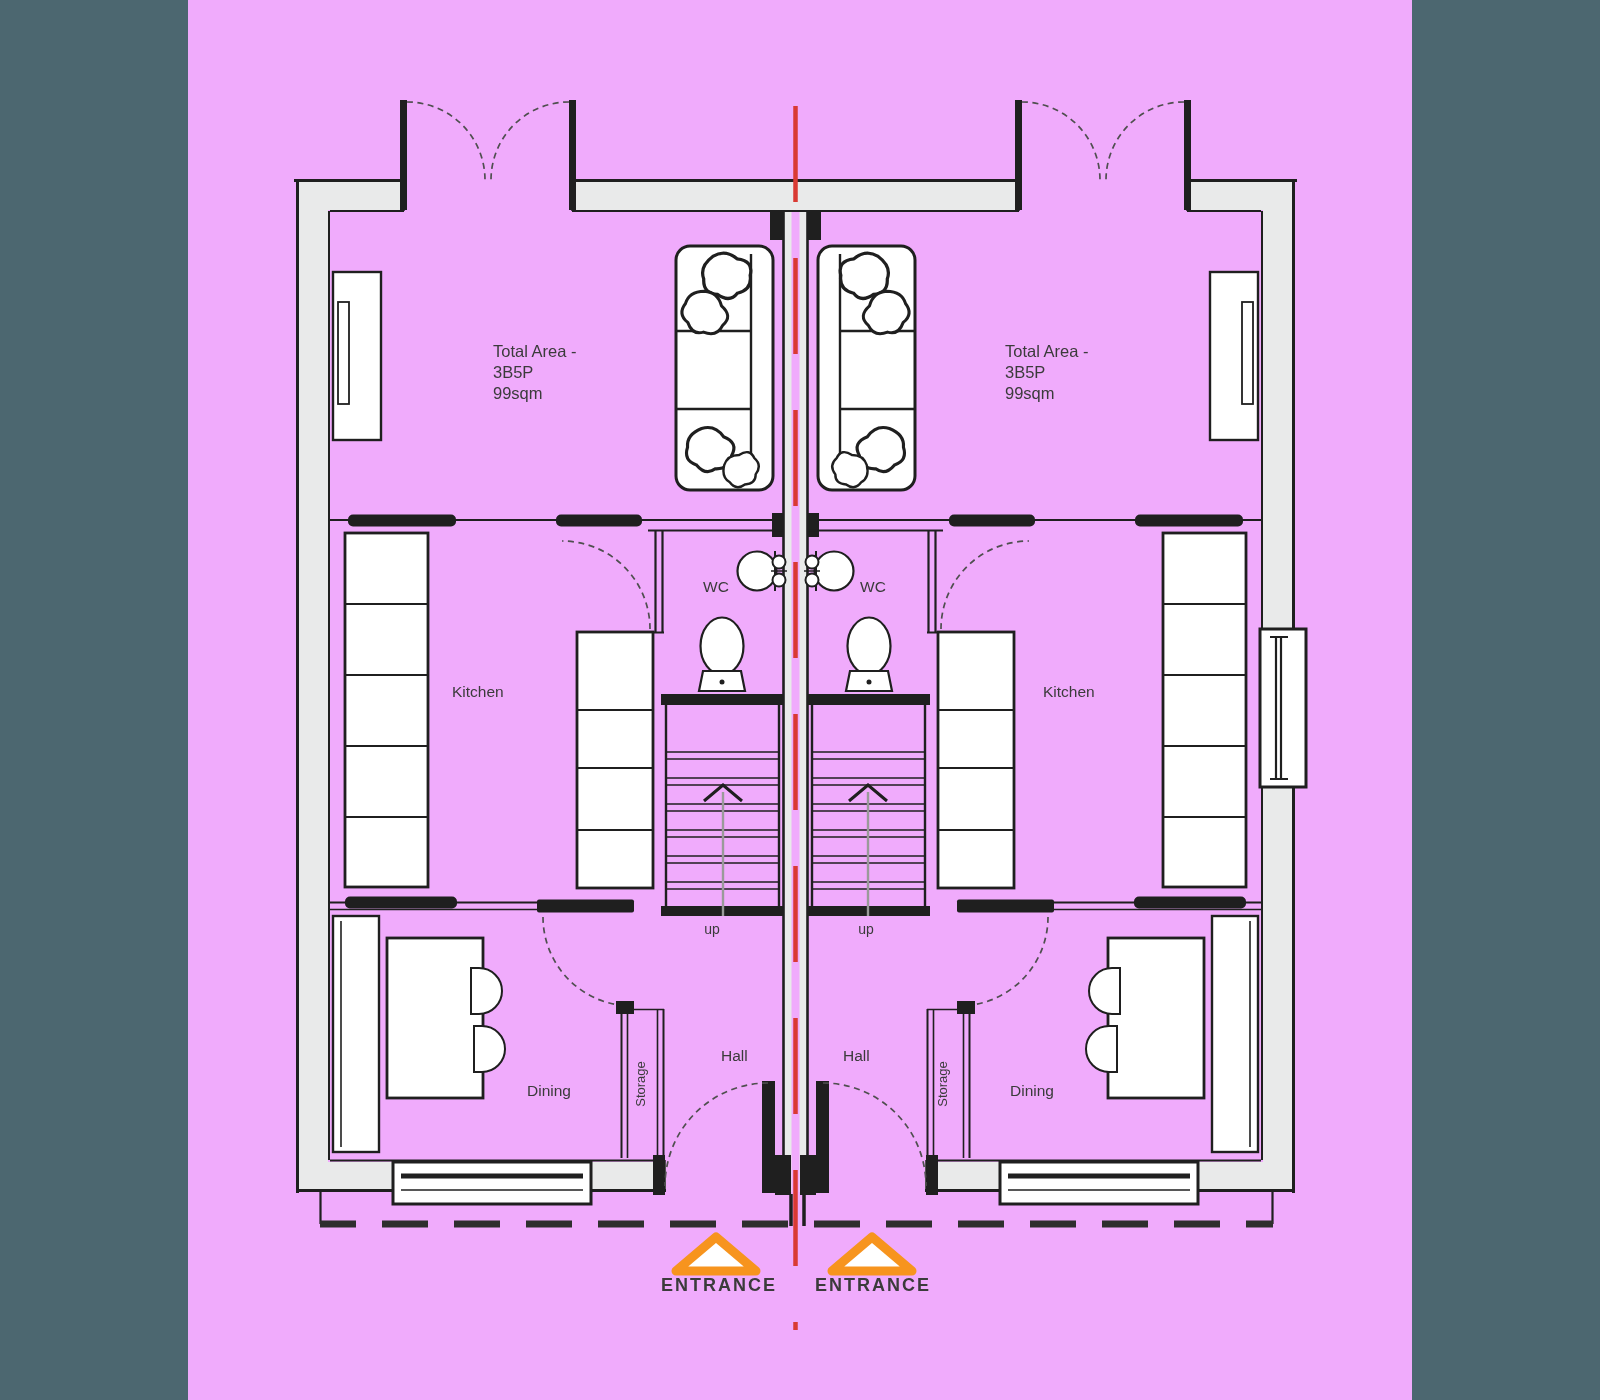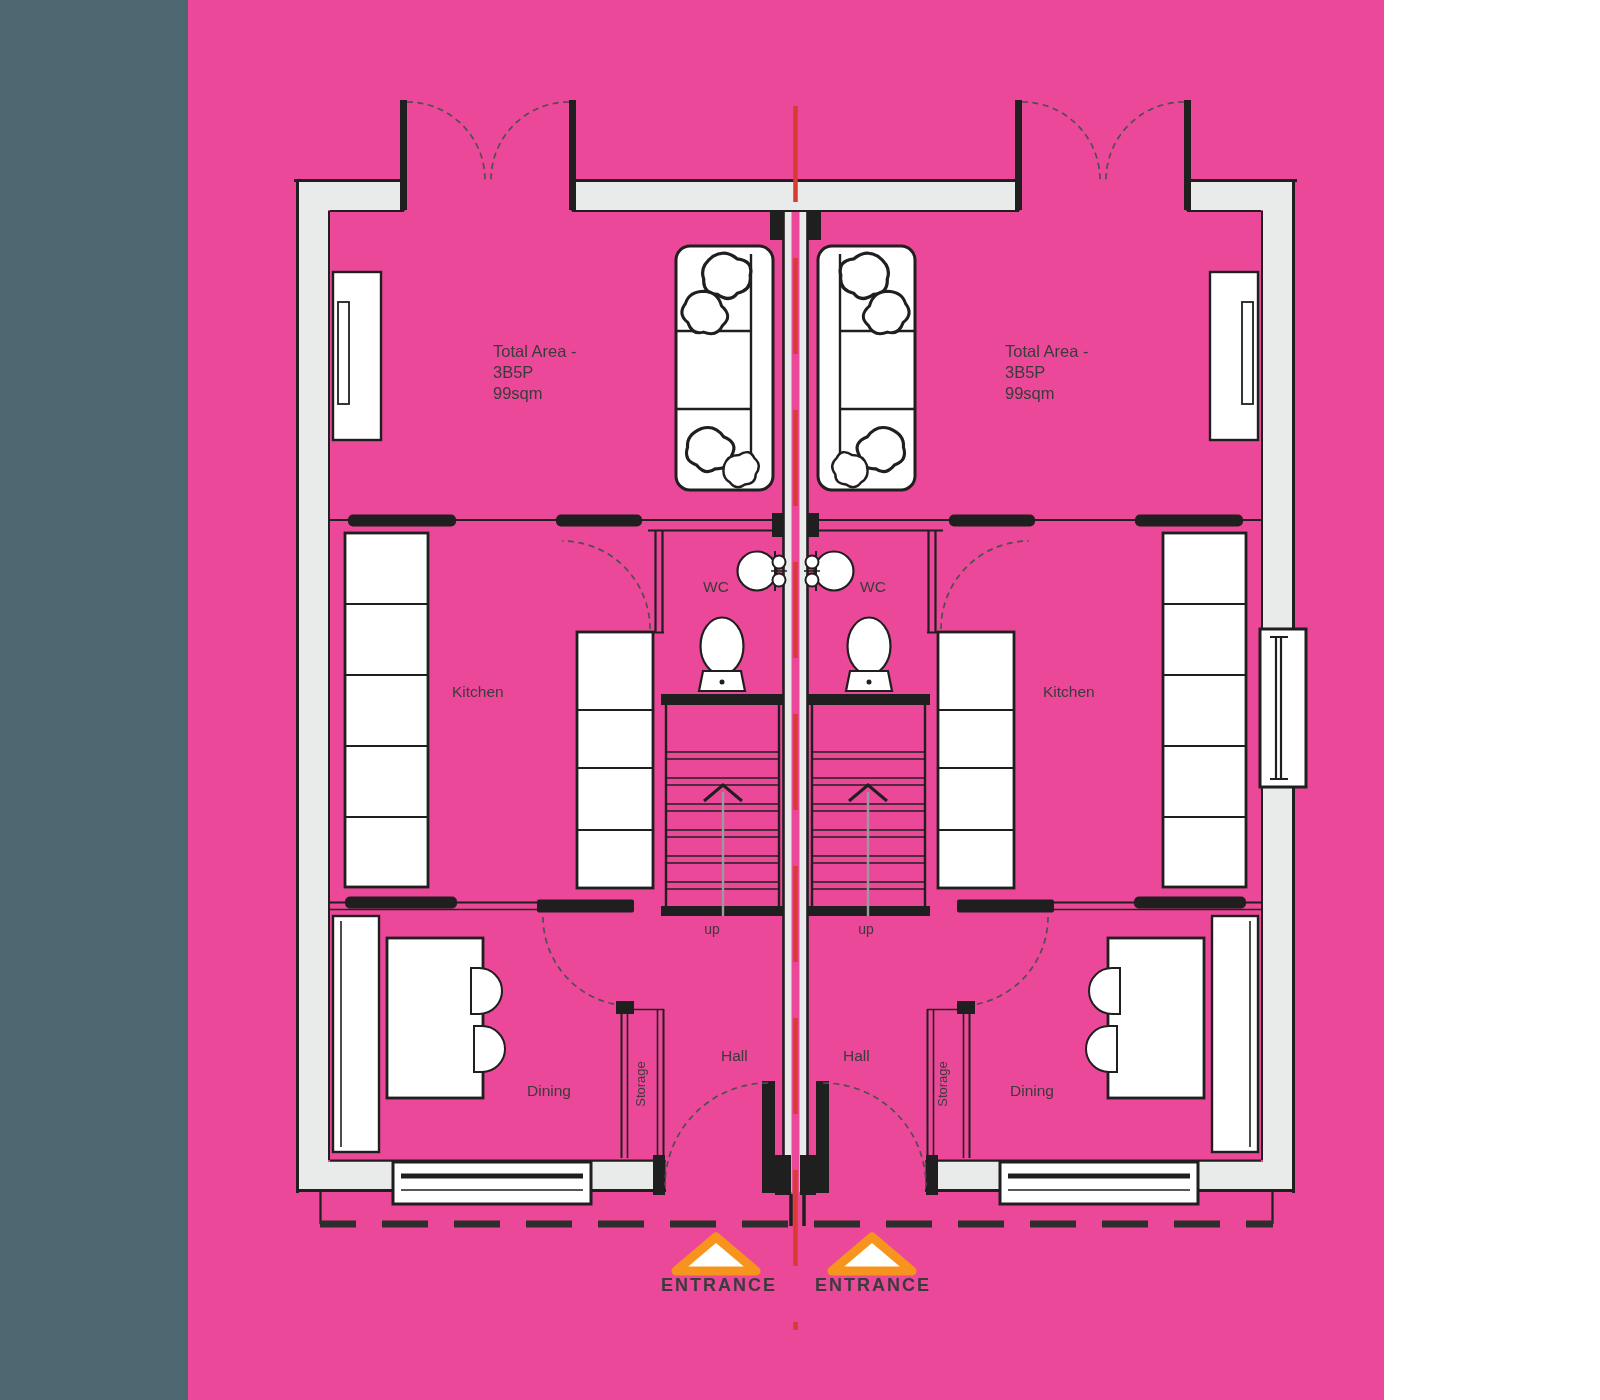--- a/index.html
+++ b/index.html
@@ -4,21 +4,21 @@
 <style>
   :root{
     --red-line:#d93a33;
     --entrance-orange:#f7941e;
     --wall-fill:#e9eaea;
     --drawing-line:#1f1f1f;
     --side-band:#4c6770;
     --label-text:#3b3b3b;
   }
   html,body{margin:0;padding:0;background:#ffffff;}
-  .stage{position:relative;width:1384px;height:1400px;background:#ec4899;overflow:hidden;}
+  .stage{position:relative;width:1600px;height:1400px;background:#f0abfc;overflow:hidden;}
   svg{display:block;width:1600px;height:1400px;}
   .band{fill:var(--side-band);}
   .wall{fill:var(--wall-fill);stroke:none;}
   .ln{stroke:var(--drawing-line);fill:none;stroke-linecap:butt;}
   .blk{fill:var(--drawing-line);stroke:none;}
   .fx{fill:#ffffff;stroke:var(--drawing-line);}
   .dash{stroke:#4f4f4f;fill:none;stroke-width:1.7;stroke-dasharray:6 4.5;}
   .red{stroke:var(--red-line);stroke-width:4.5;fill:none;stroke-dasharray:96 56;}
   .tri{fill:#ffffff;stroke:var(--entrance-orange);stroke-width:9;stroke-linejoin:round;}
   .shadow{stroke:#9a9a9a;stroke-width:1.5;fill:none;}

